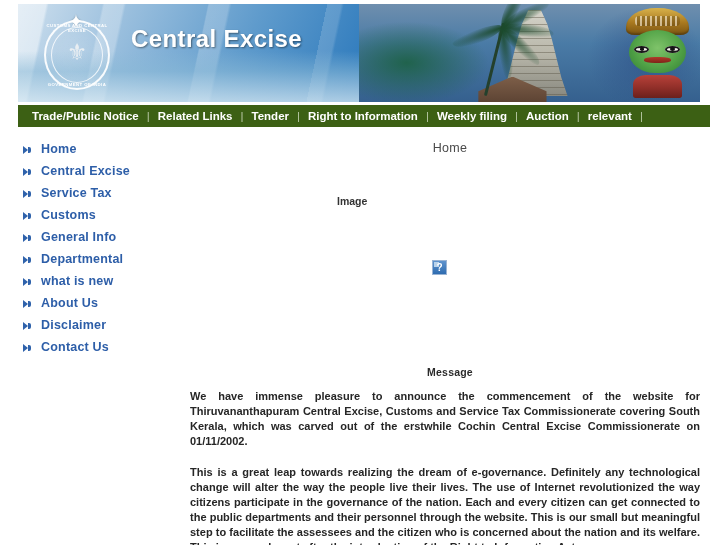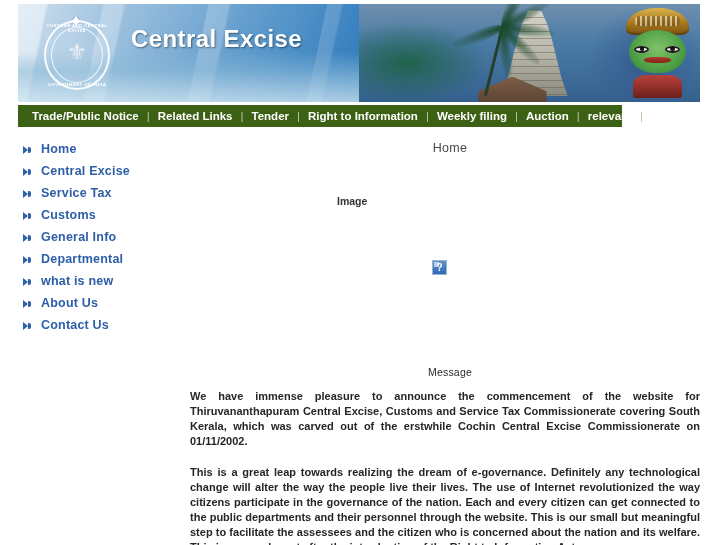--- a/index.html
+++ b/index.html
@@ -235,21 +235,21 @@
     font-size: 16px;
     letter-spacing: .2px;
     text-shadow: 1px 1px 2px rgba(0,0,0,.45);
   }
 
   
   .navbar {
     position: absolute;
     left: 18px;
     top: 105px;
-    width: 604px;
+    width: 692px;
     height: 22px;
     background: #3c6014;
     display: flex;
     align-items: center;
     box-sizing: border-box;
     padding-left: 14px;
   }
   .nav-link {
     color: #ffffff;
     font-family: "Liberation Sans", sans-serif;
@@ -367,21 +367,21 @@
     line-height: 13px;
   }
 
   .msg-title {
     position: absolute;
     left: 0; right: 0;
     top: 228px;
     text-align: center;
     color: #2b2b2b;
     font-family: "Liberation Sans", sans-serif;
-    font-weight: normal;
+    font-weight: bold;
     font-size: 10.5px;
     letter-spacing: .2px;
   }
   .msg-body {
     position: absolute;
     left: 0;
     top: 251px;
     width: 520px;
   }
   .msg-para {
@@ -488,20 +488,24 @@
   <a class="side-item" href="#">
     <span class="side-bullet"></span>
     <span class="side-label">what is new</span>
   </a>
   <a class="side-item" href="#">
     <span class="side-bullet"></span>
     <span class="side-label">About Us</span>
   </a>
   <a class="side-item" href="#">
     <span class="side-bullet"></span>
+    <span class="side-label">Disclaimer</span>
+  </a>
+  <a class="side-item" href="#">
+    <span class="side-bullet"></span>
     <span class="side-label">Contact Us</span>
   </a>
 </div>
 
 <div class="content">
   <div class="page-title">Home</div>
 
   <div class="img-alt">Image</div>
 
   <div class="broken-img">

